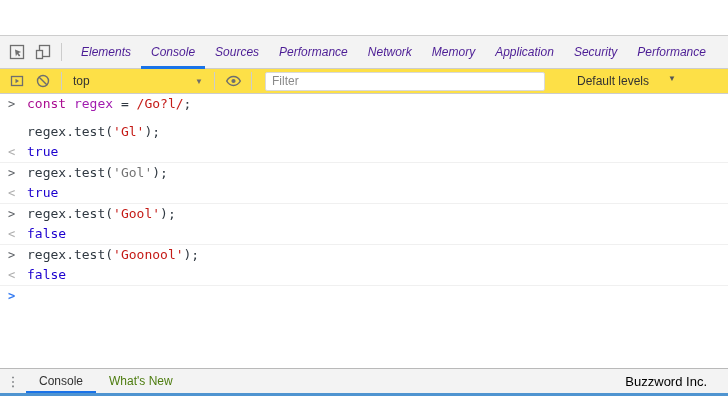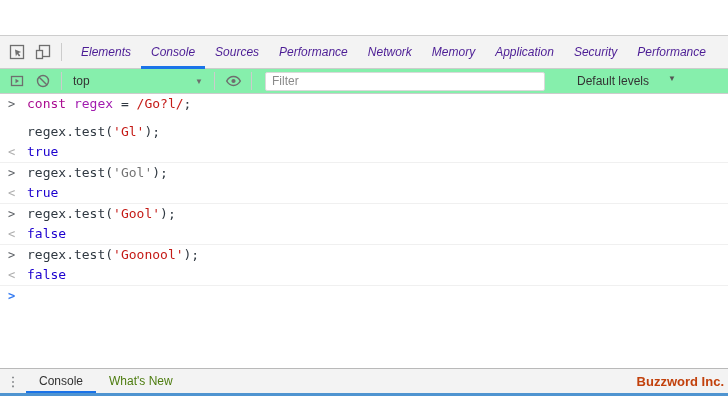--- a/index.html
+++ b/index.html
@@ -17,21 +17,21 @@
   .icon-btn { width:26px; height:26px; display:flex; align-items:center;
               justify-content:center; cursor:pointer; }
   .v-div { width:1px; height:18px; background:#ccc; margin:0 5px; align-self:center; }
   .tabs { display:flex; }
   .tab { display:flex; align-items:center; padding:0 10px; position:relative;
          color:#4c1d95; white-space:nowrap; cursor:pointer;font-style:italic; }
   .tab.active::after { content:""; position:absolute; left:0; right:0; bottom:-1px;
                        height:3px; background:#1a73e8; }
 
   
-  .toolbar { height:25px; background:#86efac; border-bottom:1px solid #ccc;
+  .toolbar { height:25px; background:#fde047; border-bottom:1px solid #ccc;
              display:flex; align-items:center; padding:0 4px; }
   .context { width:142px; display:flex; align-items:center; justify-content:space-between;
              padding:0 6px; color:#333; cursor:pointer; }
   .caret { font-size:8px; color:#6e6e6e; }
   .filter-input { width:280px; height:19px; border:1px solid #d9d9d9; border-radius:2px;
                   background:#fff; padding:0 6px; margin-left:8px;
                   font:12px "Liberation Sans", sans-serif; color:#333; outline:none; }
   .filter-input::placeholder { color:#8a8a8a; }
   .levels { margin-left:32px; display:flex; align-items:flex-start; gap:19px;
             color:#333; cursor:pointer; }
@@ -52,22 +52,22 @@
   
   .drawer { height:25px; background:#f3f3f3; border-top:1px solid #b9b9b9;
             display:flex; align-items:stretch; }
   .kebab { width:26px; display:flex; align-items:center; justify-content:center;
            color:#5f6368; font-size:13px; cursor:pointer; }
   .drawer-tab { display:flex; align-items:center; padding:0 13px; position:relative;
                 color:#4d7c0f; cursor:pointer; white-space:nowrap; }
   .drawer-tab.active { color:#333; }
   .drawer-tab.active::after { content:""; position:absolute; left:0; right:0; bottom:0;
                               height:2px; background:#1a73e8; }
-  .watermark { margin-left:auto; align-self:center; padding-right:4px;
-               font-weight:bold; font-size:13px; color:#c2410c; }
+  .watermark { margin-left:auto; align-self:center; padding-right:21px;
+               font-weight:normal; font-size:13px; color:#000000; }
   .bottom-bar { height:3px; background:#4f94d0; }
 </style>
 </head>
 <body>
 
 <div class="page-top"></div>
 
 <div class="tabbar">
   <div class="tb-icons">
     <div class="icon-btn">

